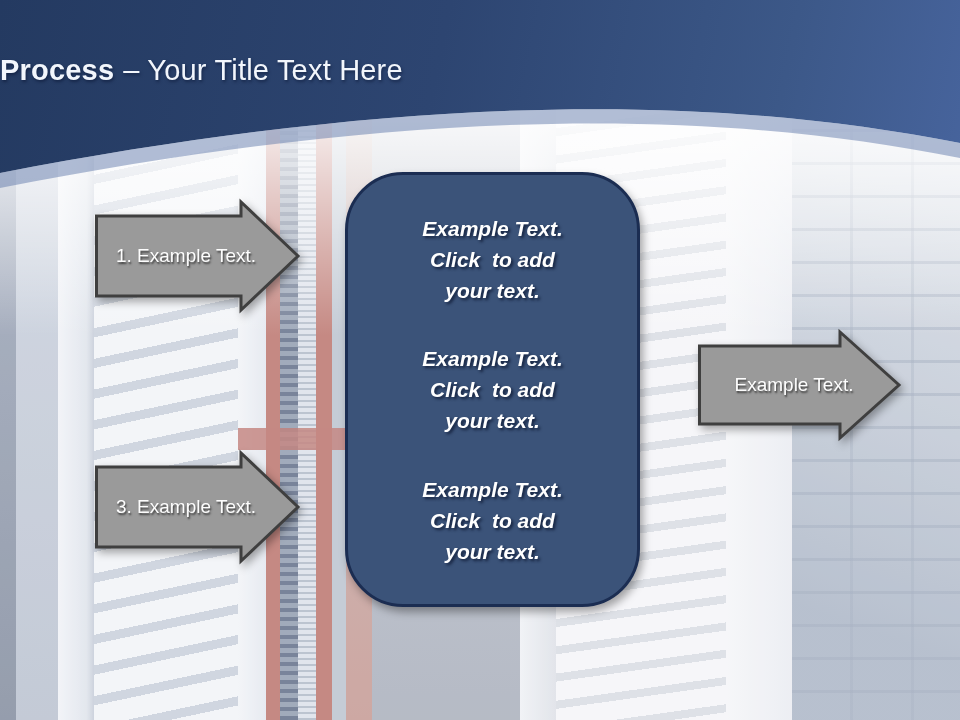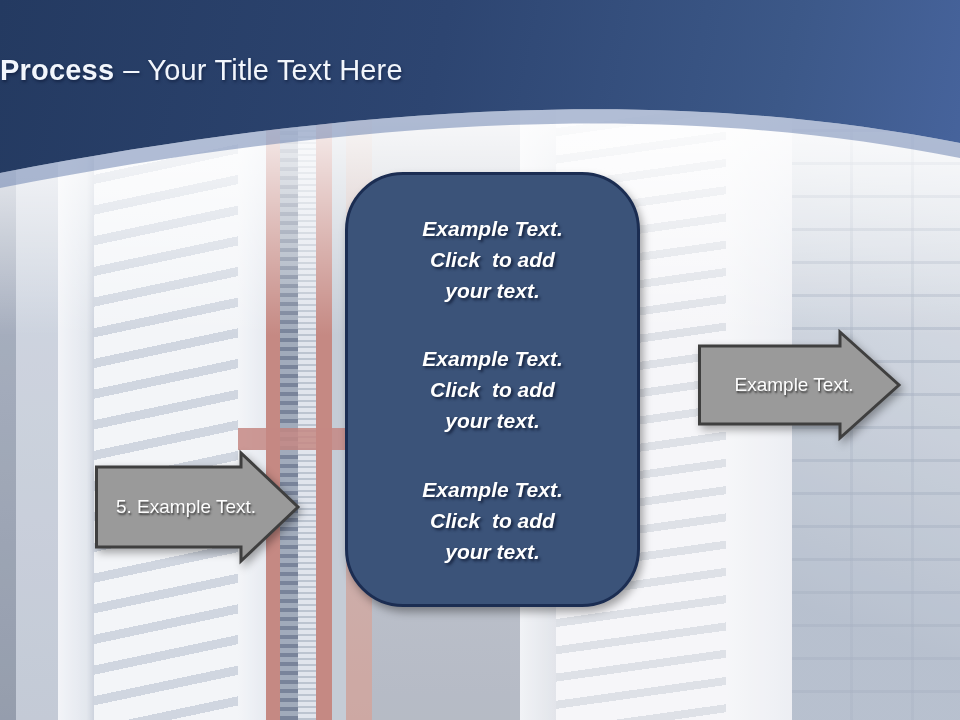--- a/index.html
+++ b/index.html
@@ -119,27 +119,33 @@
       </linearGradient>
     </defs>
     <path d="M0,0 H960 V143 C700,92 400,96 0,173 Z" fill="url(#hdrgrad)"></path>
     <path d="M0,173 C400,96 700,92 960,143 L960,158 C700,106 400,110 0,188 Z" fill="rgba(85,110,165,0.45)"></path>
   </svg>
 
   <div class="title">
     <span class="title-bold">Process</span><span class="title-rest">– Your Title Text Here</span>
   </div>
 
+  <div class="arrow arrow-left arrow-1">
+    <svg width="206" height="112" viewBox="0 0 206 112">
+      <polygon points="1.5,16 146,16 146,2 203,56 146,110 146,96 1.5,96"></polygon>
+    </svg>
+    <div class="arrow-label">1. Example Text.</div>
+  </div>
 
 
   <div class="arrow arrow-left arrow-3">
     <svg width="206" height="112" viewBox="0 0 206 112">
       <polygon points="1.5,16 146,16 146,2 203,56 146,110 146,96 1.5,96"></polygon>
     </svg>
-    <div class="arrow-label">5. Example Text.</div>
+    <div class="arrow-label">3. Example Text.</div>
   </div>
 
   <div class="center-box">
     <div class="box-para">Example Text.
 Click  to add
 your text.</div>
     <div class="box-para">Example Text.
 Click  to add
 your text.</div>
     <div class="box-para">Example Text.

